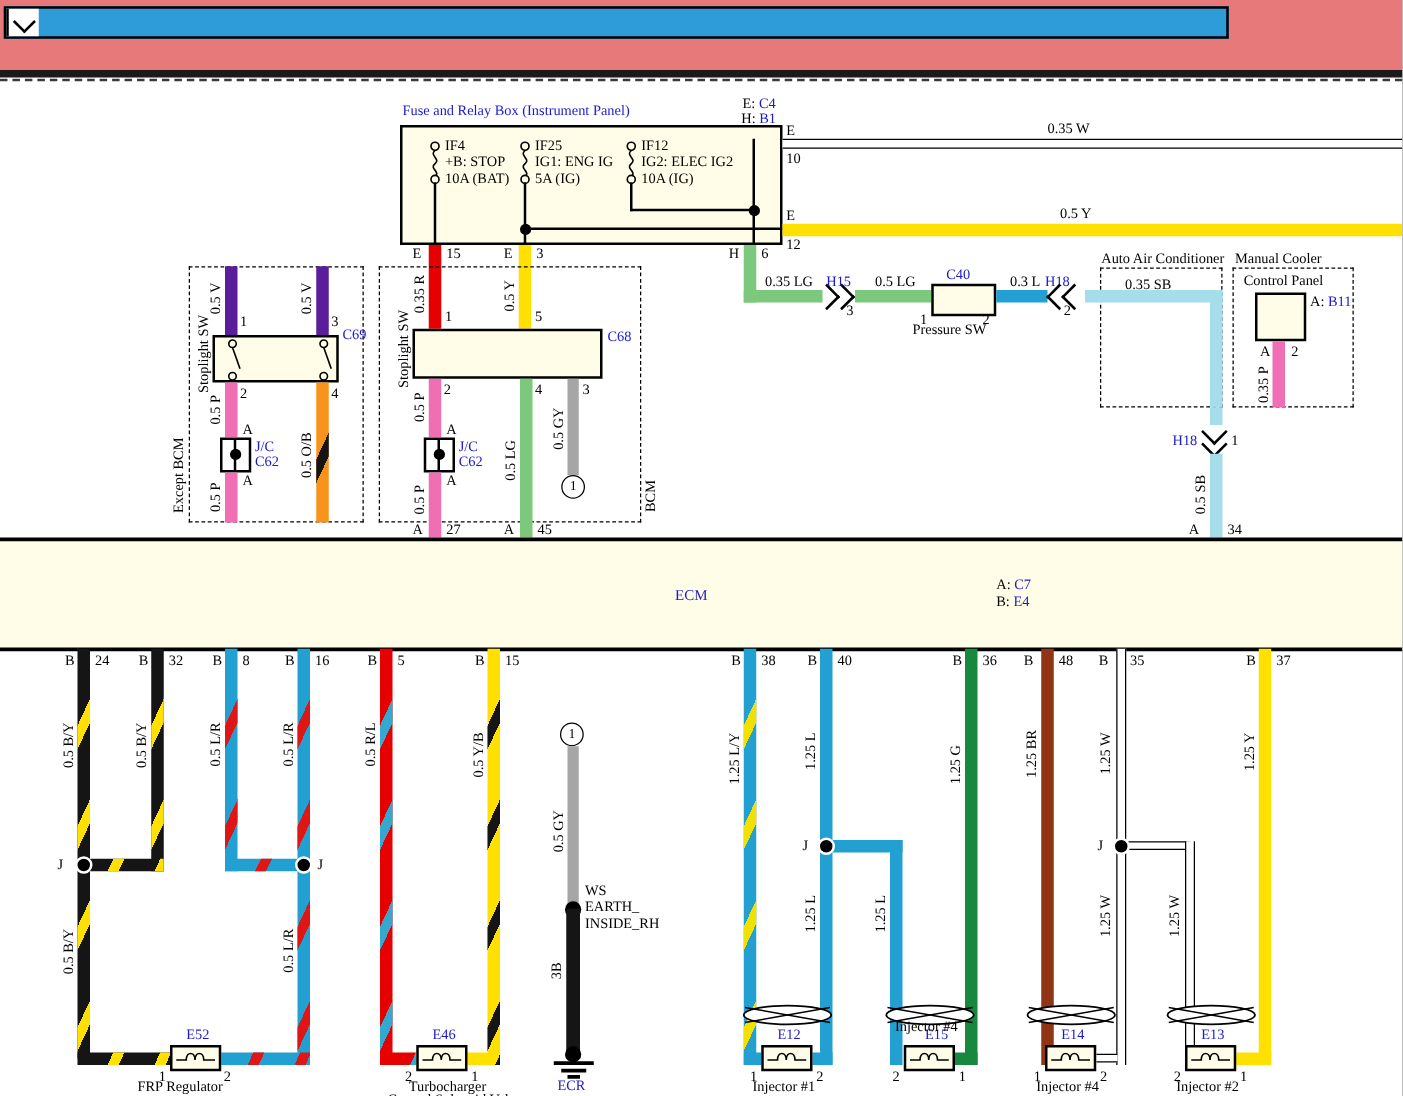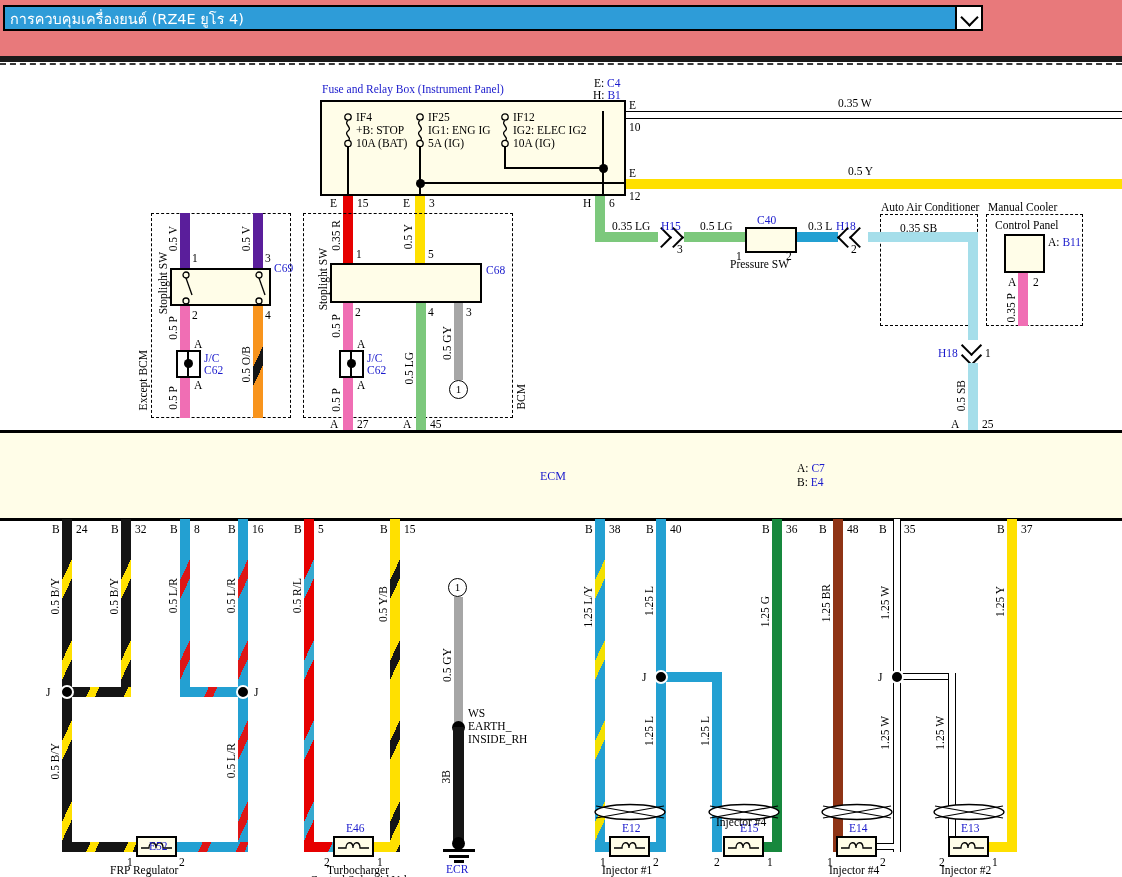--- a/index.html
+++ b/index.html
@@ -46,21 +46,20 @@
   #ecmband{position:absolute;left:0;top:430px;width:1122px;height:91px;background:#FFFDE8;
            border-top:3px solid #000;border-bottom:3px solid #000;box-sizing:border-box}
 </style>
 </head>
 <body>
 
 <div id="screen">
 
   <div id="topbar">
     <div id="select">
-      <span class="txt">การควบคุมเครื่องยนต์ (RZ4E ยูโร 4)</span>
       <span class="arrowbox">
         <span class="selchev"></span>
       </span>
     </div>
   </div>
   <div id="blackbar"></div>
   <div id="dotline"></div>
 
   <div class="L B" style="left:322px;top:83px">Fuse and Relay Box (Instrument Panel)</div>
   <div class="L" style="left:594px;top:77px"><span>E:</span> <span class="B">C4</span></div>
@@ -227,21 +226,21 @@
   <div class="V" style="left:1005px;top:293px">0.35 P</div>
 
   <div class="W sky" style="left:968px;top:326px;width:10px;height:14px"></div>
   <div class="chev cD" style="left:964px;top:338px"></div>
   <div class="chev cD" style="left:964px;top:348px"></div>
   <div class="L B" style="left:938px;top:347px">H18</div>
   <div class="L" style="left:985px;top:347px">1</div>
   <div class="W sky" style="left:968px;top:363px;width:10px;height:68px"></div>
   <div class="V" style="left:955px;top:380px">0.5 SB</div>
   <div class="L" style="left:951px;top:418px">A</div>
-  <div class="L" style="left:982px;top:418px">25</div>
+  <div class="L" style="left:982px;top:418px">34</div>
 
   <div id="ecmband"></div>
   <div class="L B" style="left:540px;top:470px;font-size:12px">ECM</div>
   <div class="L" style="left:797px;top:462px"><span>A:</span> <span class="B">C7</span></div>
   <div class="L" style="left:797px;top:476px"><span>B:</span> <span class="B">E4</span></div>
 
   <div class="L" style="left:52px;top:523px">B</div>
   <div class="L" style="left:76px;top:523px">24</div>
   <div class="L" style="left:111px;top:523px">B</div>
   <div class="L" style="left:135px;top:523px">32</div>
@@ -280,21 +279,21 @@
   <div class="W lrs" style="left:180px;top:687px;width:68px;height:10px"></div>
   <div class="W lrs" style="left:174px;top:842px;width:74px;height:10px"></div>
   <div class="V" style="left:167px;top:578px">0.5 L/R</div>
   <div class="V" style="left:225px;top:578px">0.5 L/R</div>
   <div class="V" style="left:225px;top:743px">0.5 L/R</div>
   <div class="jdot" style="left:236px;top:685px"></div>
   <div class="L" style="left:254px;top:686px">J</div>
   <div class="comp" style="left:136px;top:836px"><svg width="37" height="17">
         <path d="M3 10 H11 C11 3 18 3 18 10 C18 3 25 3 25 10 H34" fill="none" stroke="#000" stroke-width="1.3"></path>
       </svg></div>
-  <div class="L B" style="left:149px;top:840px">E52</div>
+  <div class="L B" style="left:149px;top:822px">E52</div>
   <div class="L" style="left:127px;top:856px">1</div>
   <div class="L" style="left:179px;top:856px">2</div>
   <div class="L" style="left:110px;top:864px">FRP  Regulator</div>
 
   <div class="W rls" style="left:304px;top:519px;width:10px;height:333px"></div>
   <div class="W rls" style="left:304px;top:842px;width:31px;height:10px"></div>
   <div class="V" style="left:291px;top:578px">0.5 R/L</div>
   <div class="W ybs" style="left:390px;top:519px;width:10px;height:333px"></div>
   <div class="W ybs" style="left:372px;top:842px;width:28px;height:10px"></div>
   <div class="V" style="left:377px;top:586px">0.5 Y/B</div>

